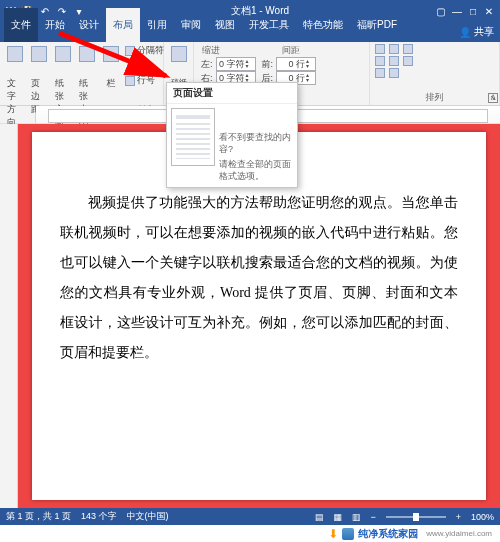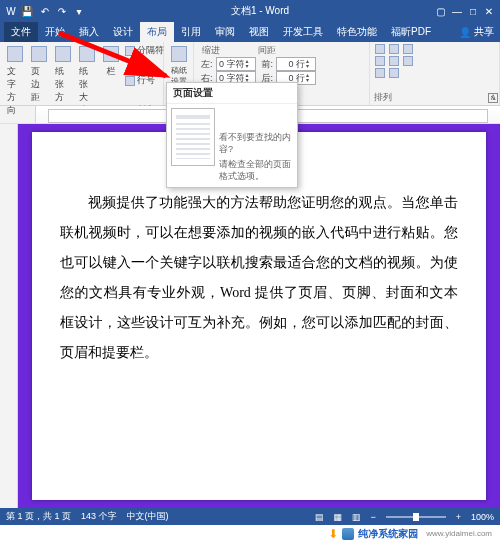--- a/index.html
+++ b/index.html
@@ -29,21 +29,21 @@
   
   .tabbar {
     height: 20px;
     background: #2b579a;
     display: flex;
     align-items: flex-end;
     padding-left: 4px;
     font-size: 10px;
   }
   .tab {
-    padding: 3px 7px;
+    padding: 10px 7px;
     color: #fff;
     cursor: pointer;
   }
   .tab.active {
     background: #f3f3f3;
     color: #2b579a;
   }
   .tab.file { background: #1e3e6e; }
   .tabbar .spacer { flex: 1; }
   .tabbar .right { color: #fff; padding: 3px 6px; display:flex; align-items:center; gap:2px;}
@@ -58,20 +58,21 @@
     position: relative;
   }
   .ribbon-group {
     border-right: 1px solid #e1e1e1;
     padding: 2px 4px 0 4px;
     display: flex;
     flex-direction: column;
   }
   .ribbon-group .controls { flex: 1; display: flex; align-items: flex-start; gap: 2px; }
   .ribbon-group .label { 
+    text-align: center; 
     font-size: 9px; 
     color: #666; 
     padding-bottom: 1px;
     position: relative;
     margin-top: 13px;
   }
   .launcher {
     position: absolute;
     right: 2px;
     bottom: 2px;
@@ -80,21 +81,21 @@
     font-size: 7px;
     line-height: 8px;
     text-align: center;
     color: #666;
   }
   .big-btn {
     display: flex;
     flex-direction: column;
     align-items: center;
     padding: 2px 3px;
-    gap: 3px;
+    gap: 15px;
     cursor: pointer;
   }
   .big-btn .ico { width: 16px; height: 16px; background: #d0d7e8; border: 1px solid #8ba3c7; }
   .small-stack { display: flex; flex-direction: column; gap: 17px; font-size: 9px;}
   .small-item { display: flex; align-items: center; gap: 2px; padding: 0 1px; white-space: nowrap;}
   .small-item .ico-s { width: 10px; height: 10px; background: #d0d7e8; border: 1px solid #8ba3c7; display:inline-block;}
   .spin { 
     display: inline-flex; 
     align-items: center; 
     border: 1px solid #abadb3; 
@@ -114,21 +115,21 @@
   }
   .ruler-corner { width: 36px; background: #f3f3f3; border-right: 1px solid #d4d4d4;}
   .ruler-h { flex:1; background: linear-gradient(#fff,#f8f8f8); position:relative; }
   .ruler-h::before { content:""; position:absolute; left:12px; right:12px; top:3px; height:12px; background:#fff; border:1px solid #c4c4c4;}
   
   .workspace {
     position: absolute;
     top: 124px;
     bottom: 34px;
     left: 0; right: 0;
-    background: #6d28d9;
+    background: #ef4444;
     display: flex;
     justify-content: center;
   }
   .ruler-v { width: 18px; background: #f3f3f3; border-right:1px solid #d4d4d4;}
   .page-wrap { flex:1; overflow:hidden; padding: 8px 14px; }
   .page {
     background: #fff;
     width: 100%;
     height: 100%;
     box-shadow: 0 0 4px rgba(0,0,0,.4);
@@ -220,21 +221,20 @@
     <span class="wicon">▢</span>
     <span class="wicon">—</span>
     <span class="wicon">□</span>
     <span class="wicon">✕</span>
   </div>
 </div>
 
 <div class="tabbar">
   <div class="tab file">文件</div>
   <div class="tab">开始</div>
-  <div class="tab">插入</div>
   <div class="tab">设计</div>
   <div class="tab active">布局</div>
   <div class="tab">引用</div>
   <div class="tab">审阅</div>
   <div class="tab">视图</div>
   <div class="tab">开发工具</div>
   <div class="tab">特色功能</div>
   <div class="tab">福昕PDF</div>
   <div class="spacer"></div>
   <div class="right">
@@ -292,21 +292,21 @@
           <span style="font-size:8px;">稿纸设置</span>
         </div>
     </div>
     <div class="label">稿纸</div>
   </div>
 
   <div class="ribbon-group" style="width:176px">
     <div class="controls" style="flex-direction:column; gap:0; width:100%;">
       <div style="display:flex; gap:20px; font-size:9px; color:#666; padding-left:4px;">
         <span>缩进</span>
-        <span style="margin-left:18px">间距</span>
+        <span style="margin-left:42px">间距</span>
       </div>
       <div style="display:flex; gap:3px; align-items:center;">
         <span class="ico-s"></span>
         <span>左:</span>
         <span class="spin">
             <span class="num">0 字符</span>
             <span class="arrows">
               <span>▴</span>
               <span>▾</span>
             </span>

